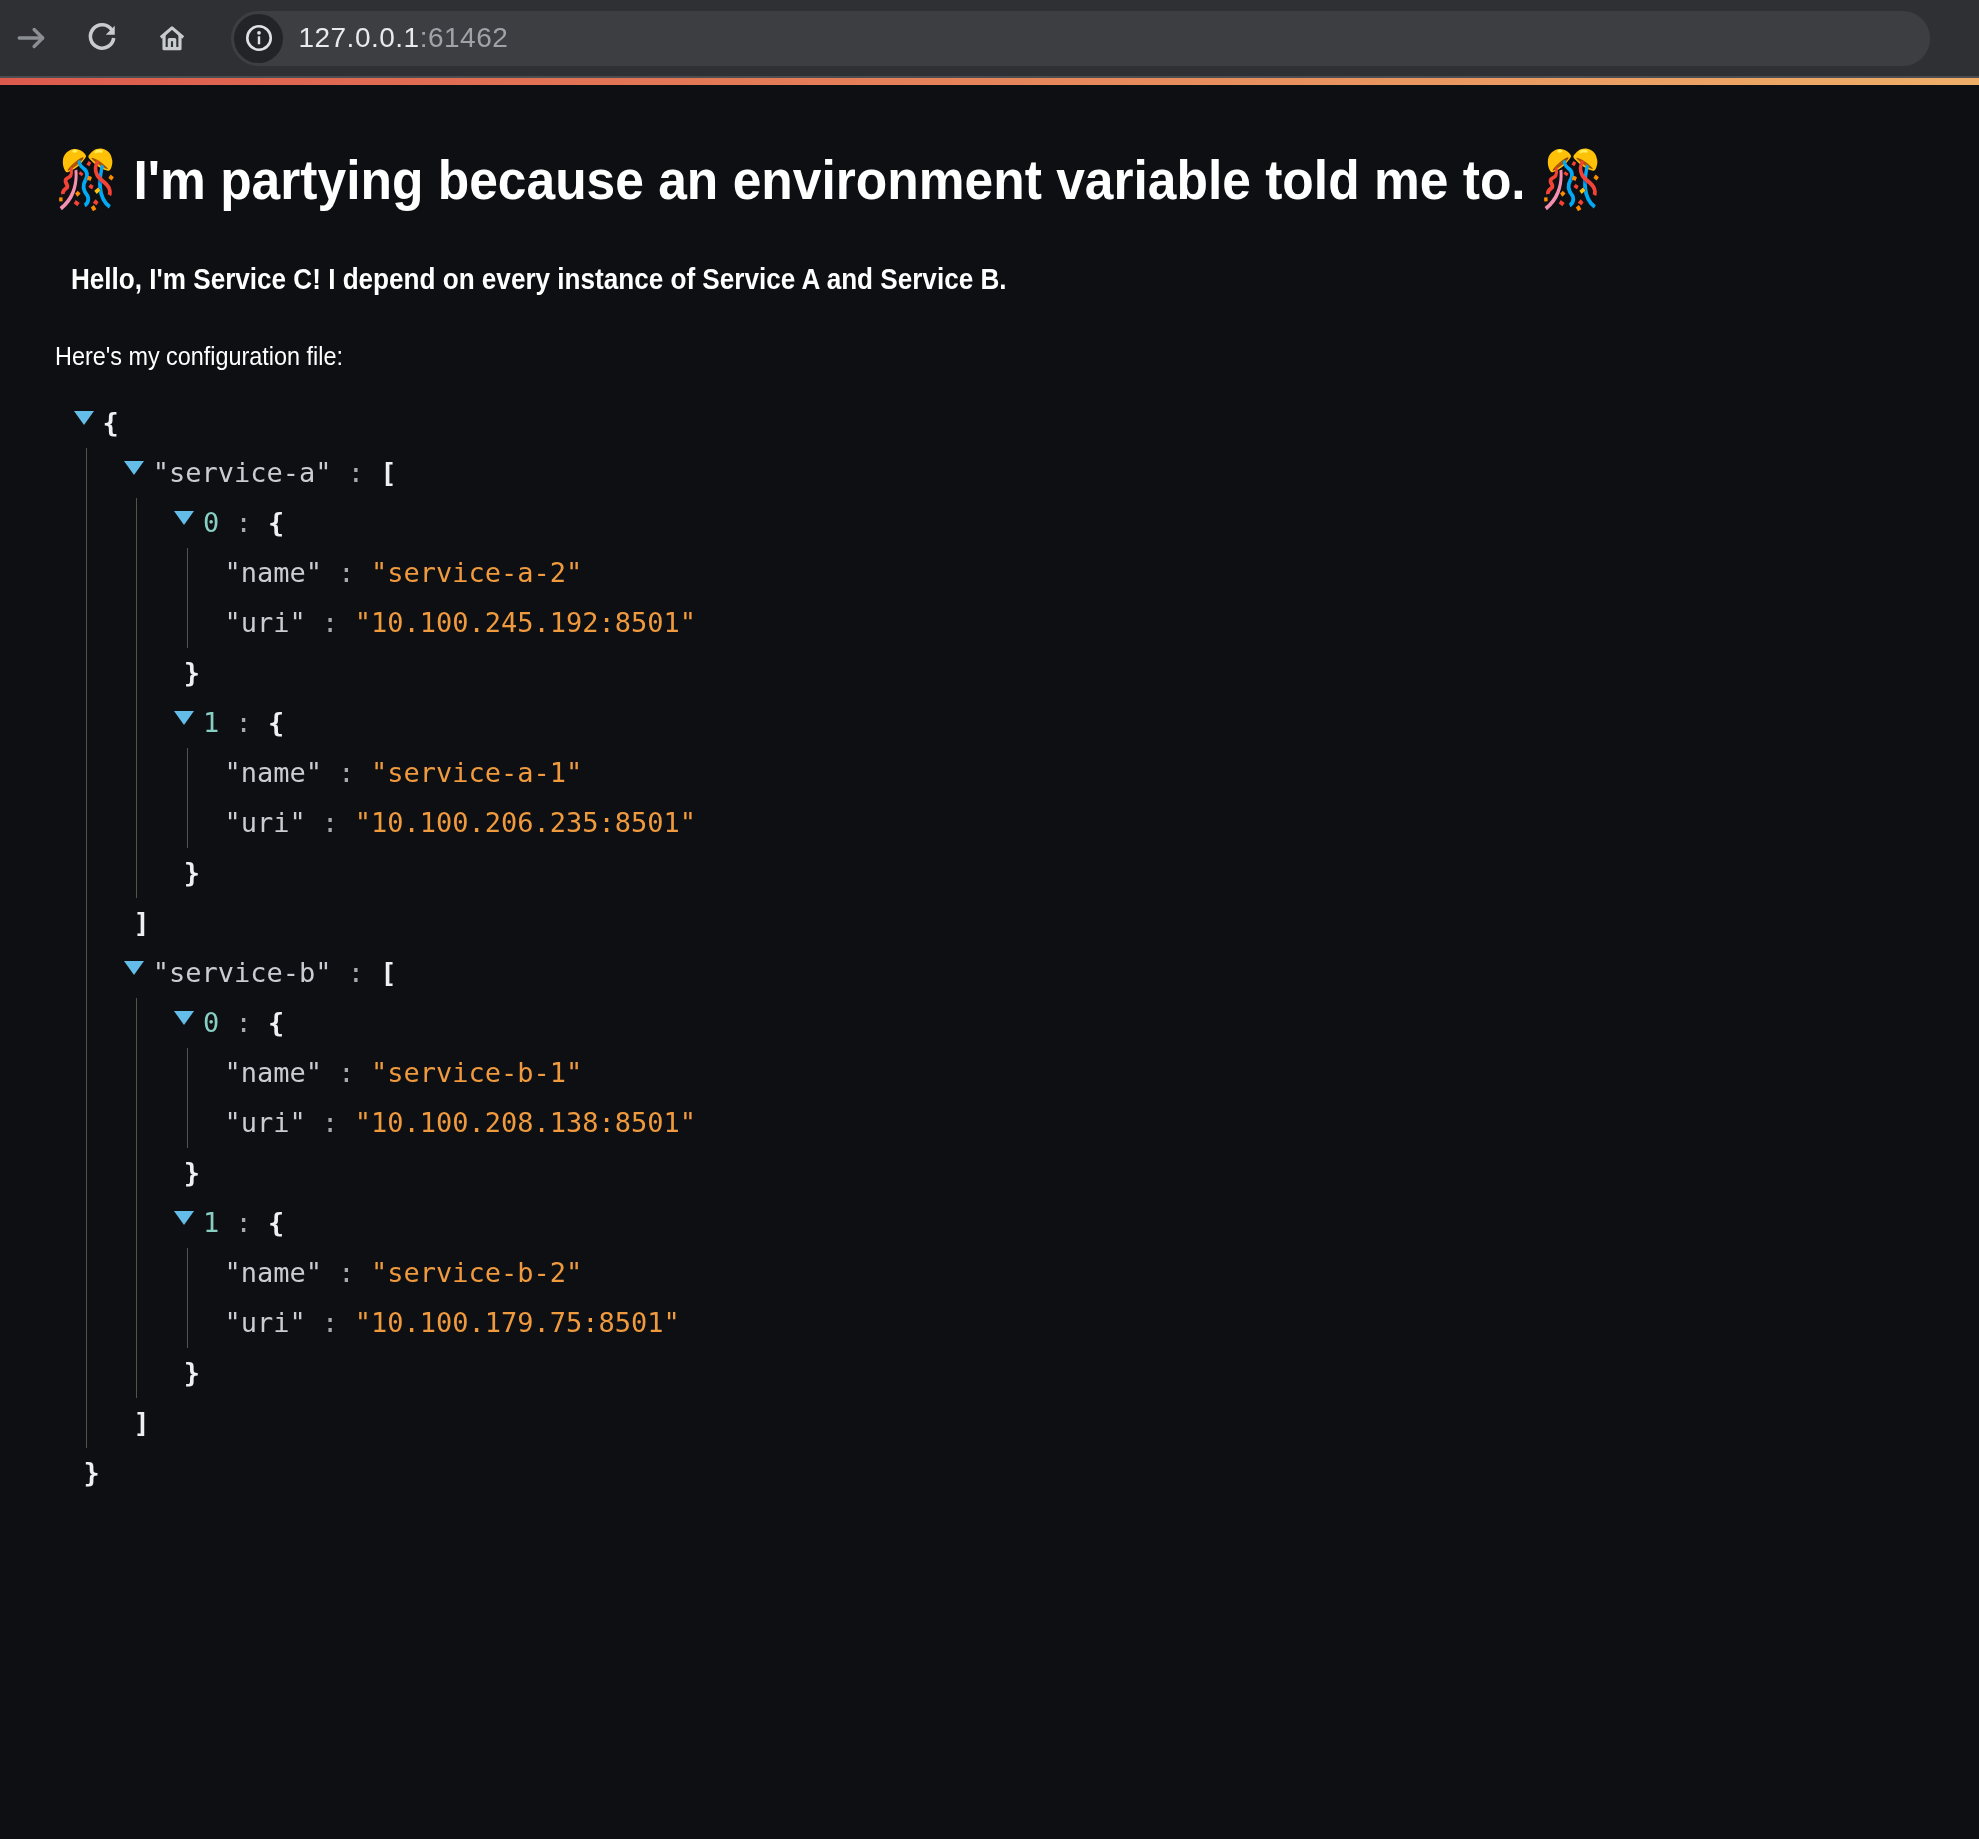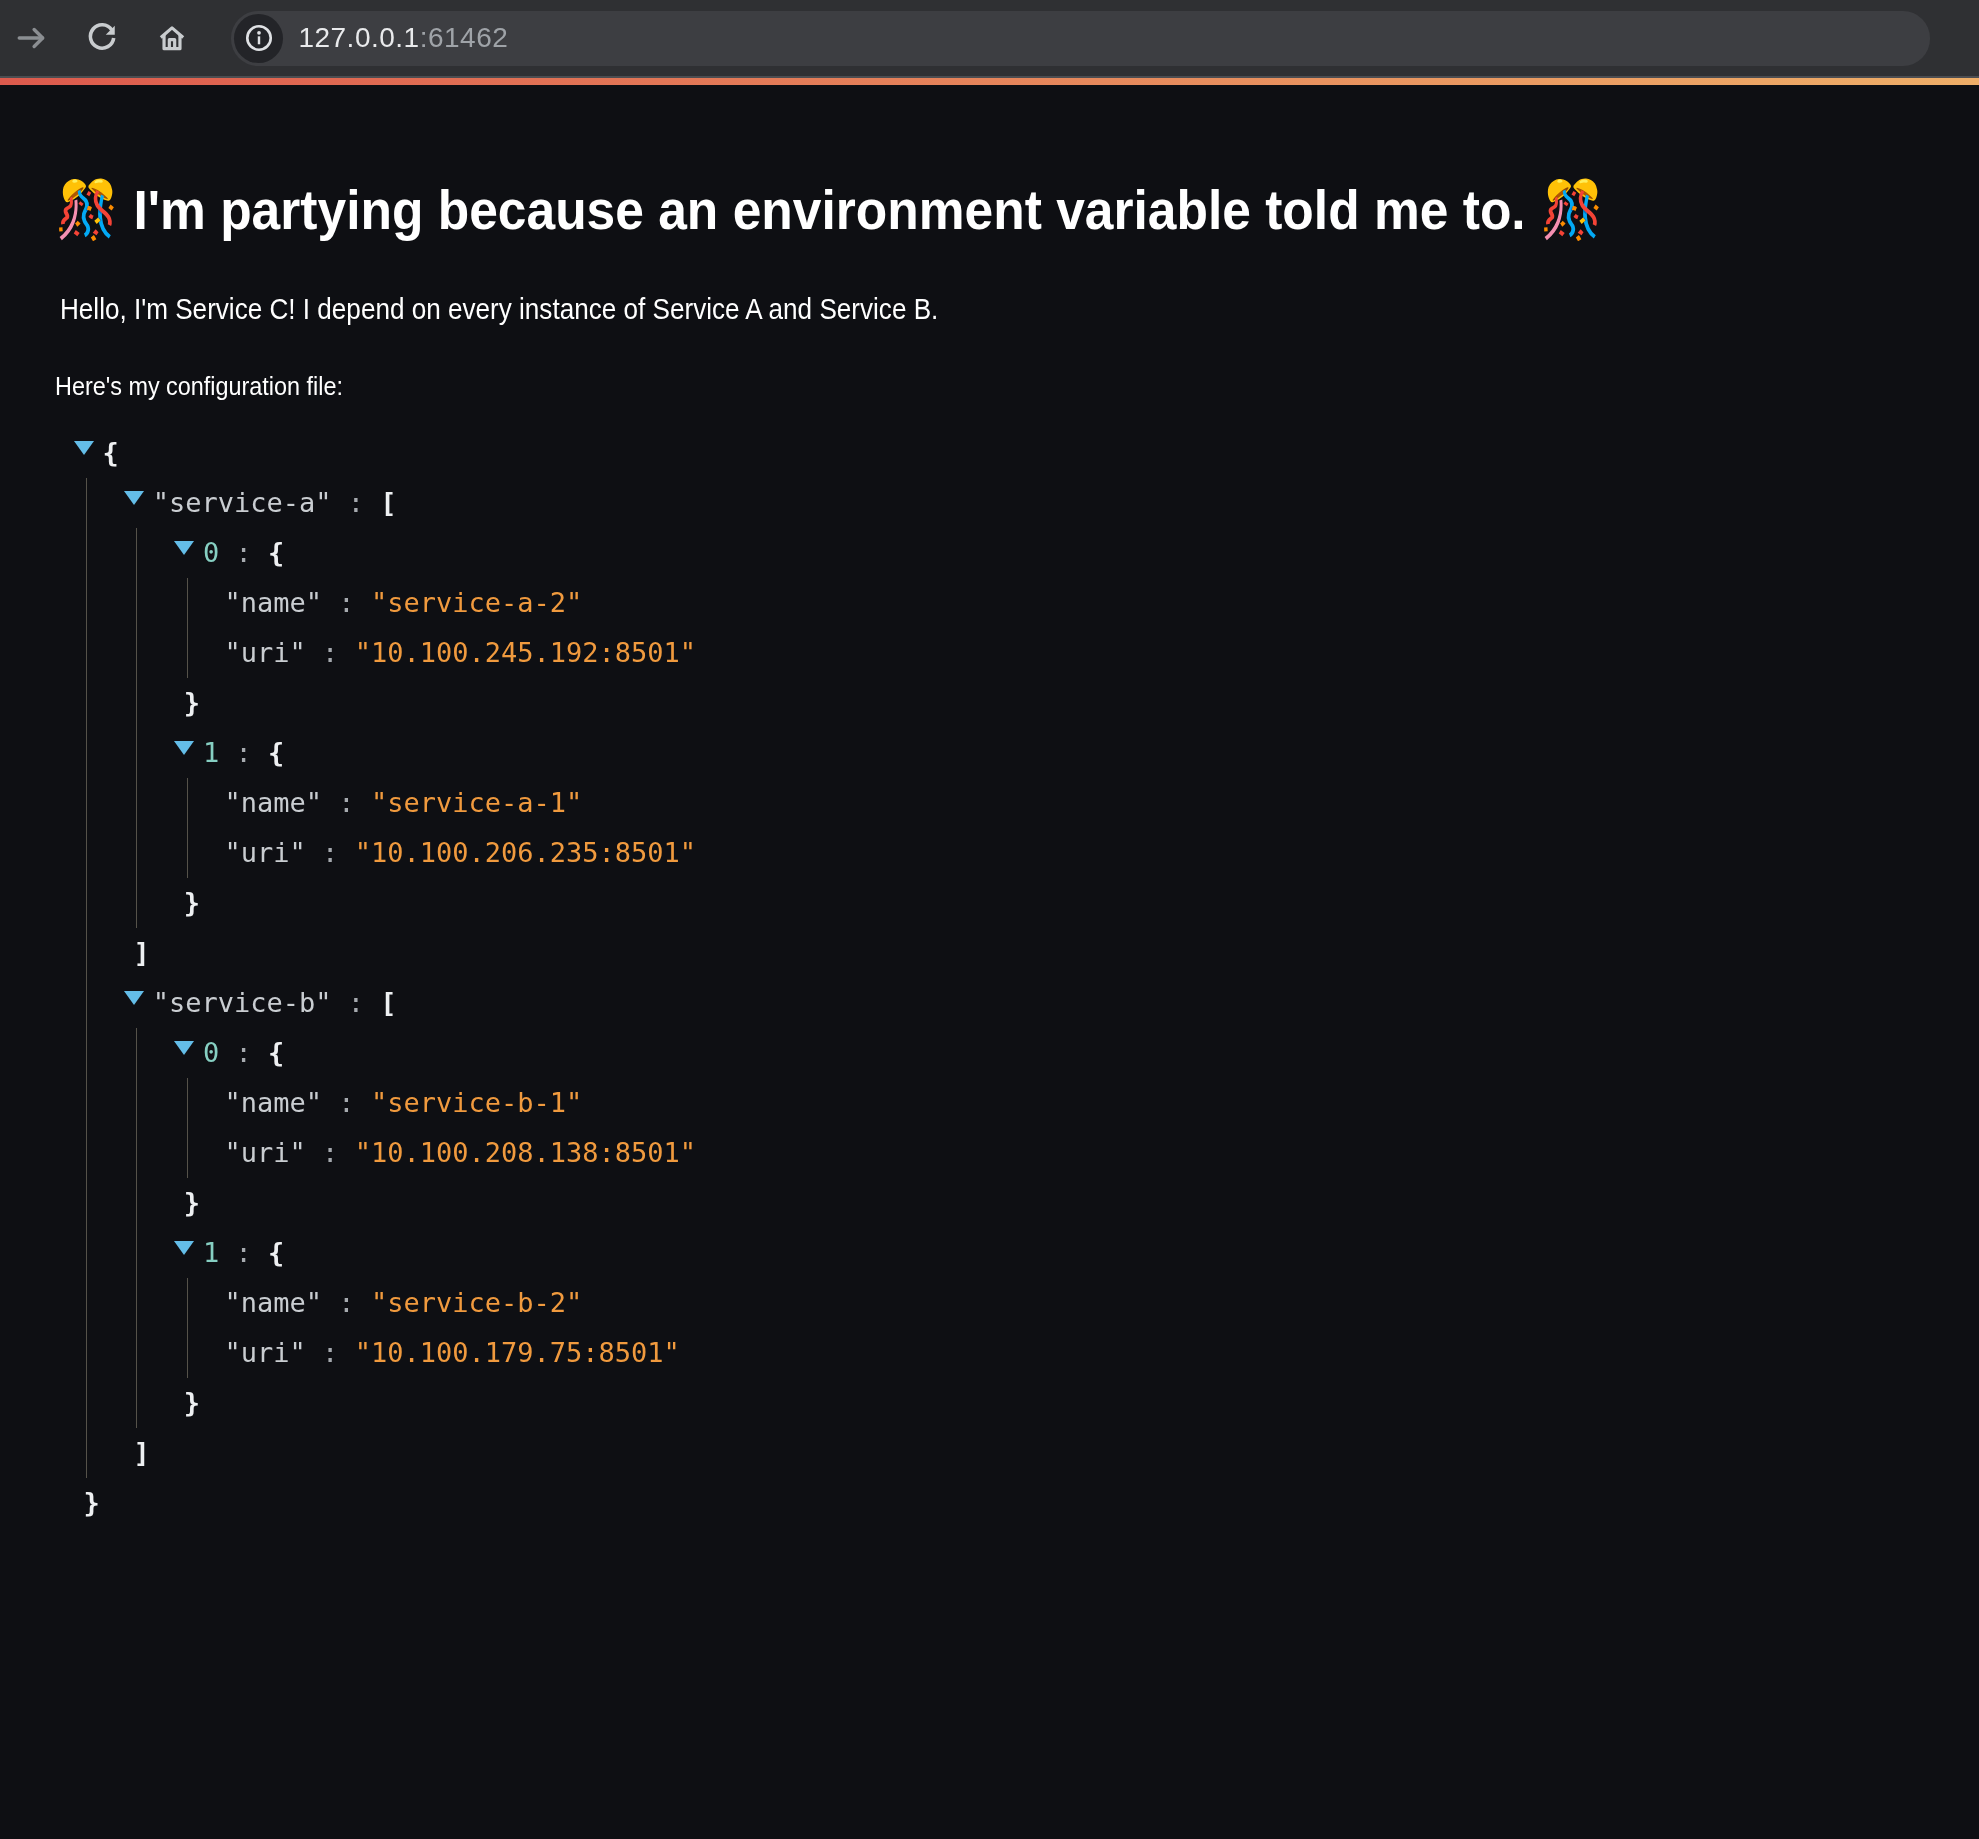--- a/index.html
+++ b/index.html
@@ -66,22 +66,22 @@
     height:6.6px;
     background:linear-gradient(90deg,var(--grad-l),var(--grad-r));
   }
   
   .content{padding:0 55px;color:#ffffff;}
   .squish{display:inline-block;transform-origin:0 50%;white-space:nowrap;}
   .sx88{transform:scaleX(.88);}
   .sx92{transform:scaleX(.92);}
   .sx90{transform:scaleX(.90);}
   h1{margin:213px 0 0;font-size:72px;line-height:1.12;font-weight:bold;}
-  h2{margin:93px 0 0;font-size:56px;line-height:1.15;font-weight:bold;}
-  p.lead{margin:51px 5px 0;font-size:29px;font-weight:normal;}
+  h2{margin:63px 0 0;font-size:56px;line-height:1.15;font-weight:bold;}
+  p.lead{margin:51px 16px 0;font-size:29px;font-weight:bold;}
   p.config-label{margin:45px 0 0;font-size:26px;font-weight:normal;}
   
   .tree{
     margin-top:26px;padding-left:19px;
     font-family:"DejaVu Sans Mono", monospace;
     font-size:27px;color:var(--key);
   }
   .tree .line{height:50px;display:flex;align-items:center;white-space:pre;}
   .tree .caret{
     width:0;height:0;flex:0 0 auto;

